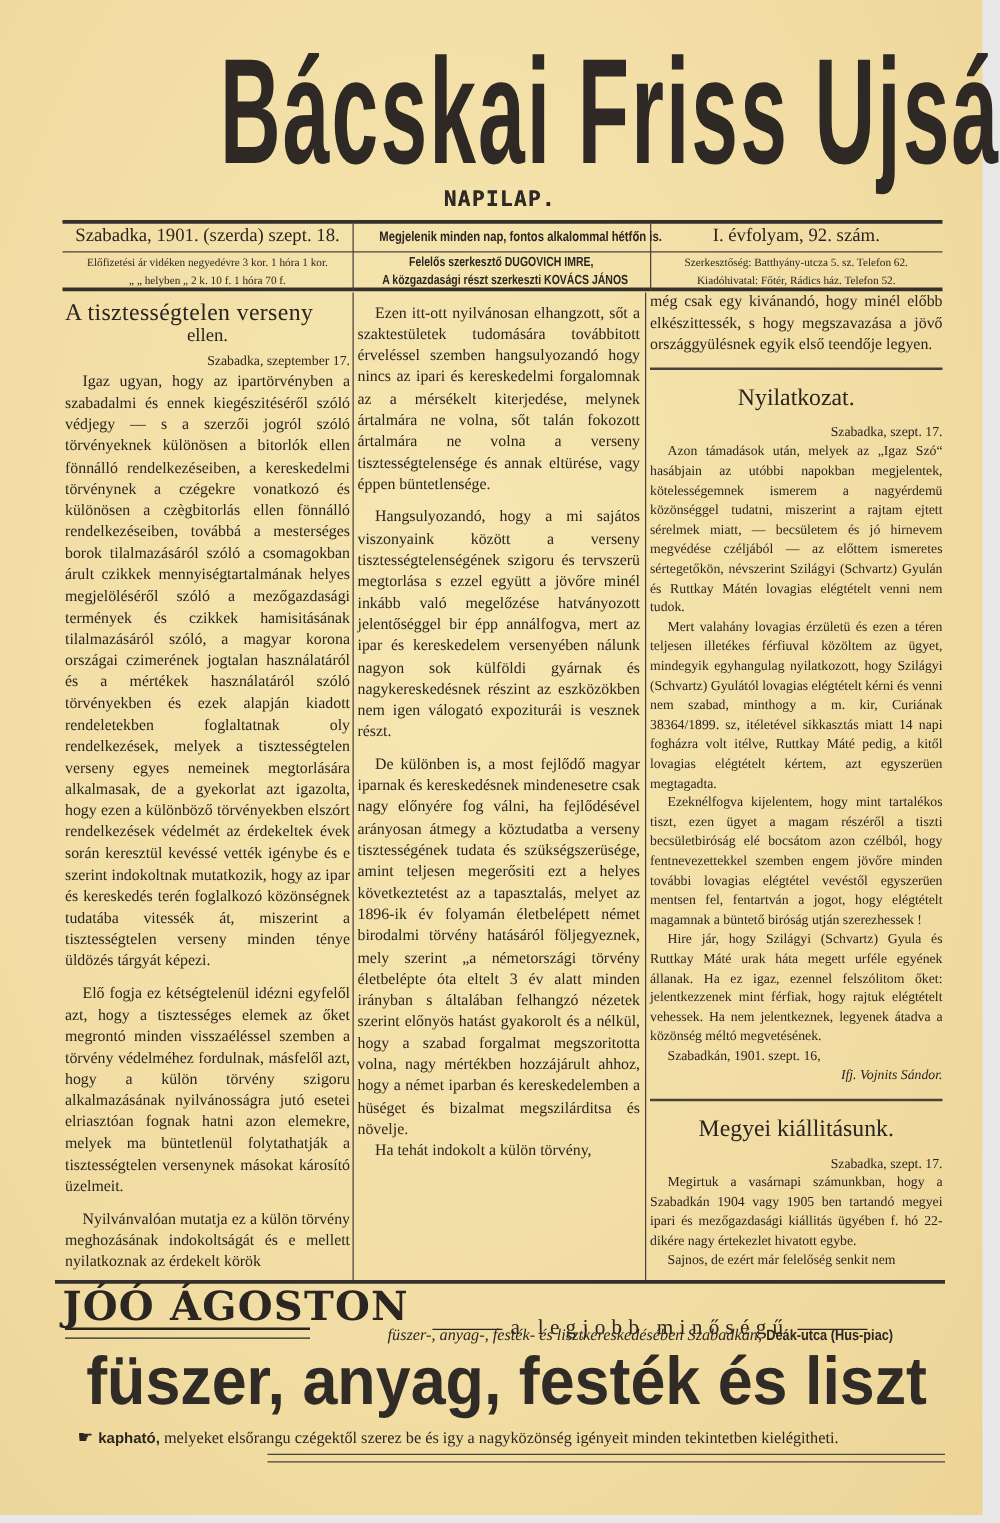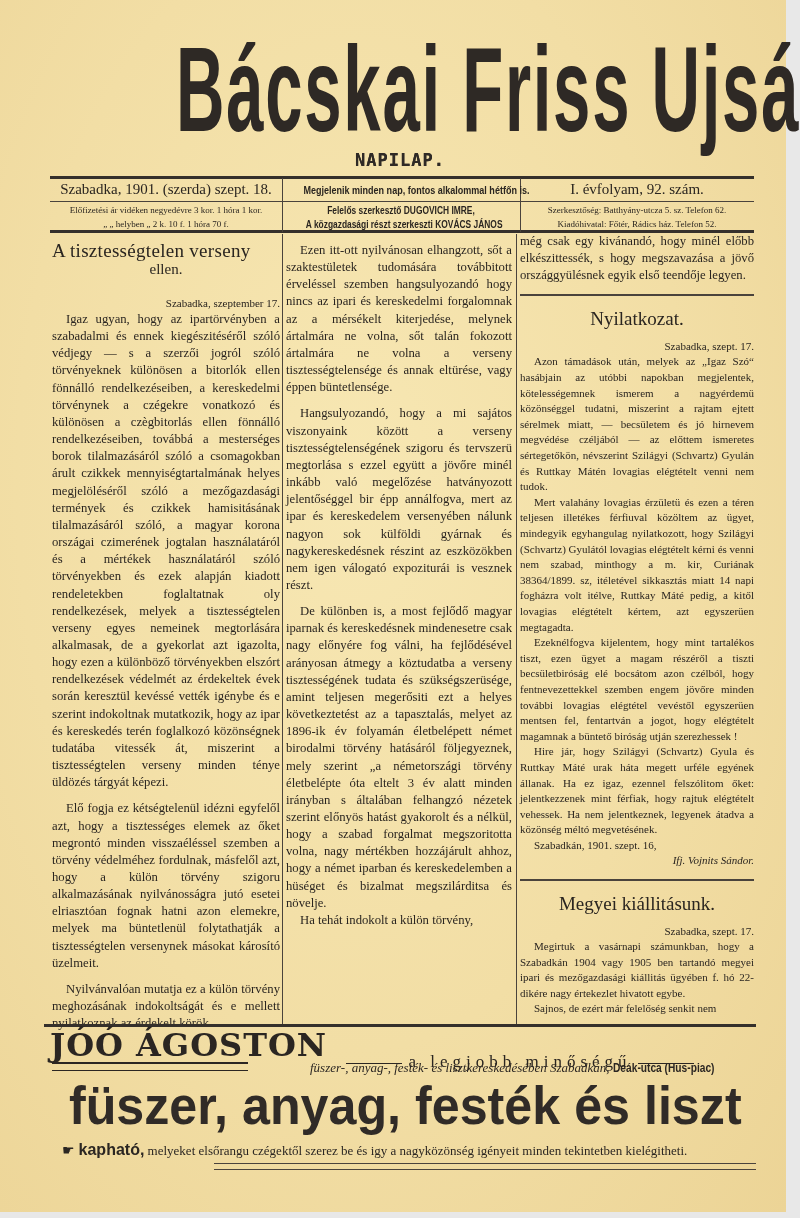--- a/index.html
+++ b/index.html
@@ -38,36 +38,36 @@
 
     .col { position:absolute; top:233px; font-family:"Liberation Serif", serif; font-size:12.7px; line-height:17.15px; text-align:justify; color:#2a2520; }
     .col p { margin:0; }
     .col .ind { text-indent: 14px; }
     .col .gap { margin-top: 9px; }
     .col-1 { left:52px; width:228px; }
     .col-2 { left:286px; width:226px; }
     .col-3 { left:520px; width:234px; font-size:11px; line-height:15.6px; }
     .col-3 .lead { font-size:12.7px; line-height:17.15px; }
     .art-title { font-size:19px; line-height:20px; margin:8px 0 0; letter-spacing:0.3px; }
-    .art-title2 { text-align:center; font-size:15px; line-height:16px; margin-bottom:18px; }
+    .art-title2 { text-align:center; font-size:15px; line-height:16px; margin-bottom:4px; }
     .dateline { text-align:right; font-size:11px; line-height:16px; }
     .sec-title { text-align:center; font-size:19px; line-height:22px; margin:12px 0 8px; }
     .sign { text-align:right; font-style:italic; }
     .sep { height:2px; background:#4a433c; margin:10px 0 0; }
 
     .ad-rule { position:absolute; left:44px; width:712px; height:3px; background:#35302b; }
     .ad-name { position:absolute; left:50px; top:1026px; font-family:"DejaVu Serif", serif; font-weight:bold; font-size:32px; letter-spacing:1px; color:#2b2622; white-space:nowrap; }
     .ad-line1 { position:absolute; left:310px; top:1060px; font-family:"Liberation Serif", serif; font-size:13px; font-style:italic; white-space:nowrap; color:#2b2622;}
     .ad-line1 b { font-style:normal; font-family:"Liberation Sans", sans-serif; font-size:12px; transform:scaleX(0.85); display:inline-block; transform-origin:left; }
     .ad-deco { position:absolute; left:52px; top:1062px; width:196px; height:6px; border-top:2px solid #2b2622; border-bottom:1px solid #2b2622; }
     .ad-line2 { position:absolute; left:300px; top:1052px; width:440px; font-family:"Liberation Serif", serif; font-size:17px; letter-spacing:5px; white-space:nowrap; text-align:center;}
     .ad-line2 .dash { display:inline-block; width:56px; height:1px; background:#2b2622; vertical-align:middle; margin:0 6px; }
     .ad-big { position:absolute; left:44px; top:1074px; width:712px; text-align:center; font-family:"Liberation Sans", sans-serif; font-weight:bold; font-size:54px; line-height:62px; color:#302b27; white-space:nowrap; transform:scaleX(0.93); transform-origin:center; }
     .ad-foot { position:absolute; left:62px; top:1140px; width:700px; font-family:"Liberation Serif", serif; font-size:13px; line-height:19px; color:#2b2622; }
-    .ad-foot b { font-family:"Liberation Sans", sans-serif; font-size:16px; }
+    .ad-foot b { font-family:"Liberation Sans", sans-serif; font-size:12px; }
     .ad-foot .hand { display:inline-block; font-size:14px; margin-right:4px; }
     .ad-end { position:absolute; left:214px; top:1163px; width:542px; height:5px; border-top:1px solid #4a433c; border-bottom:1px solid #4a433c; }
   </style>
 </head>
 <body>
 
 <div class="page">
 
   <div class="masthead-wrap">
     <span class="masthead-inner">Bácskai Friss Ujság</span>

